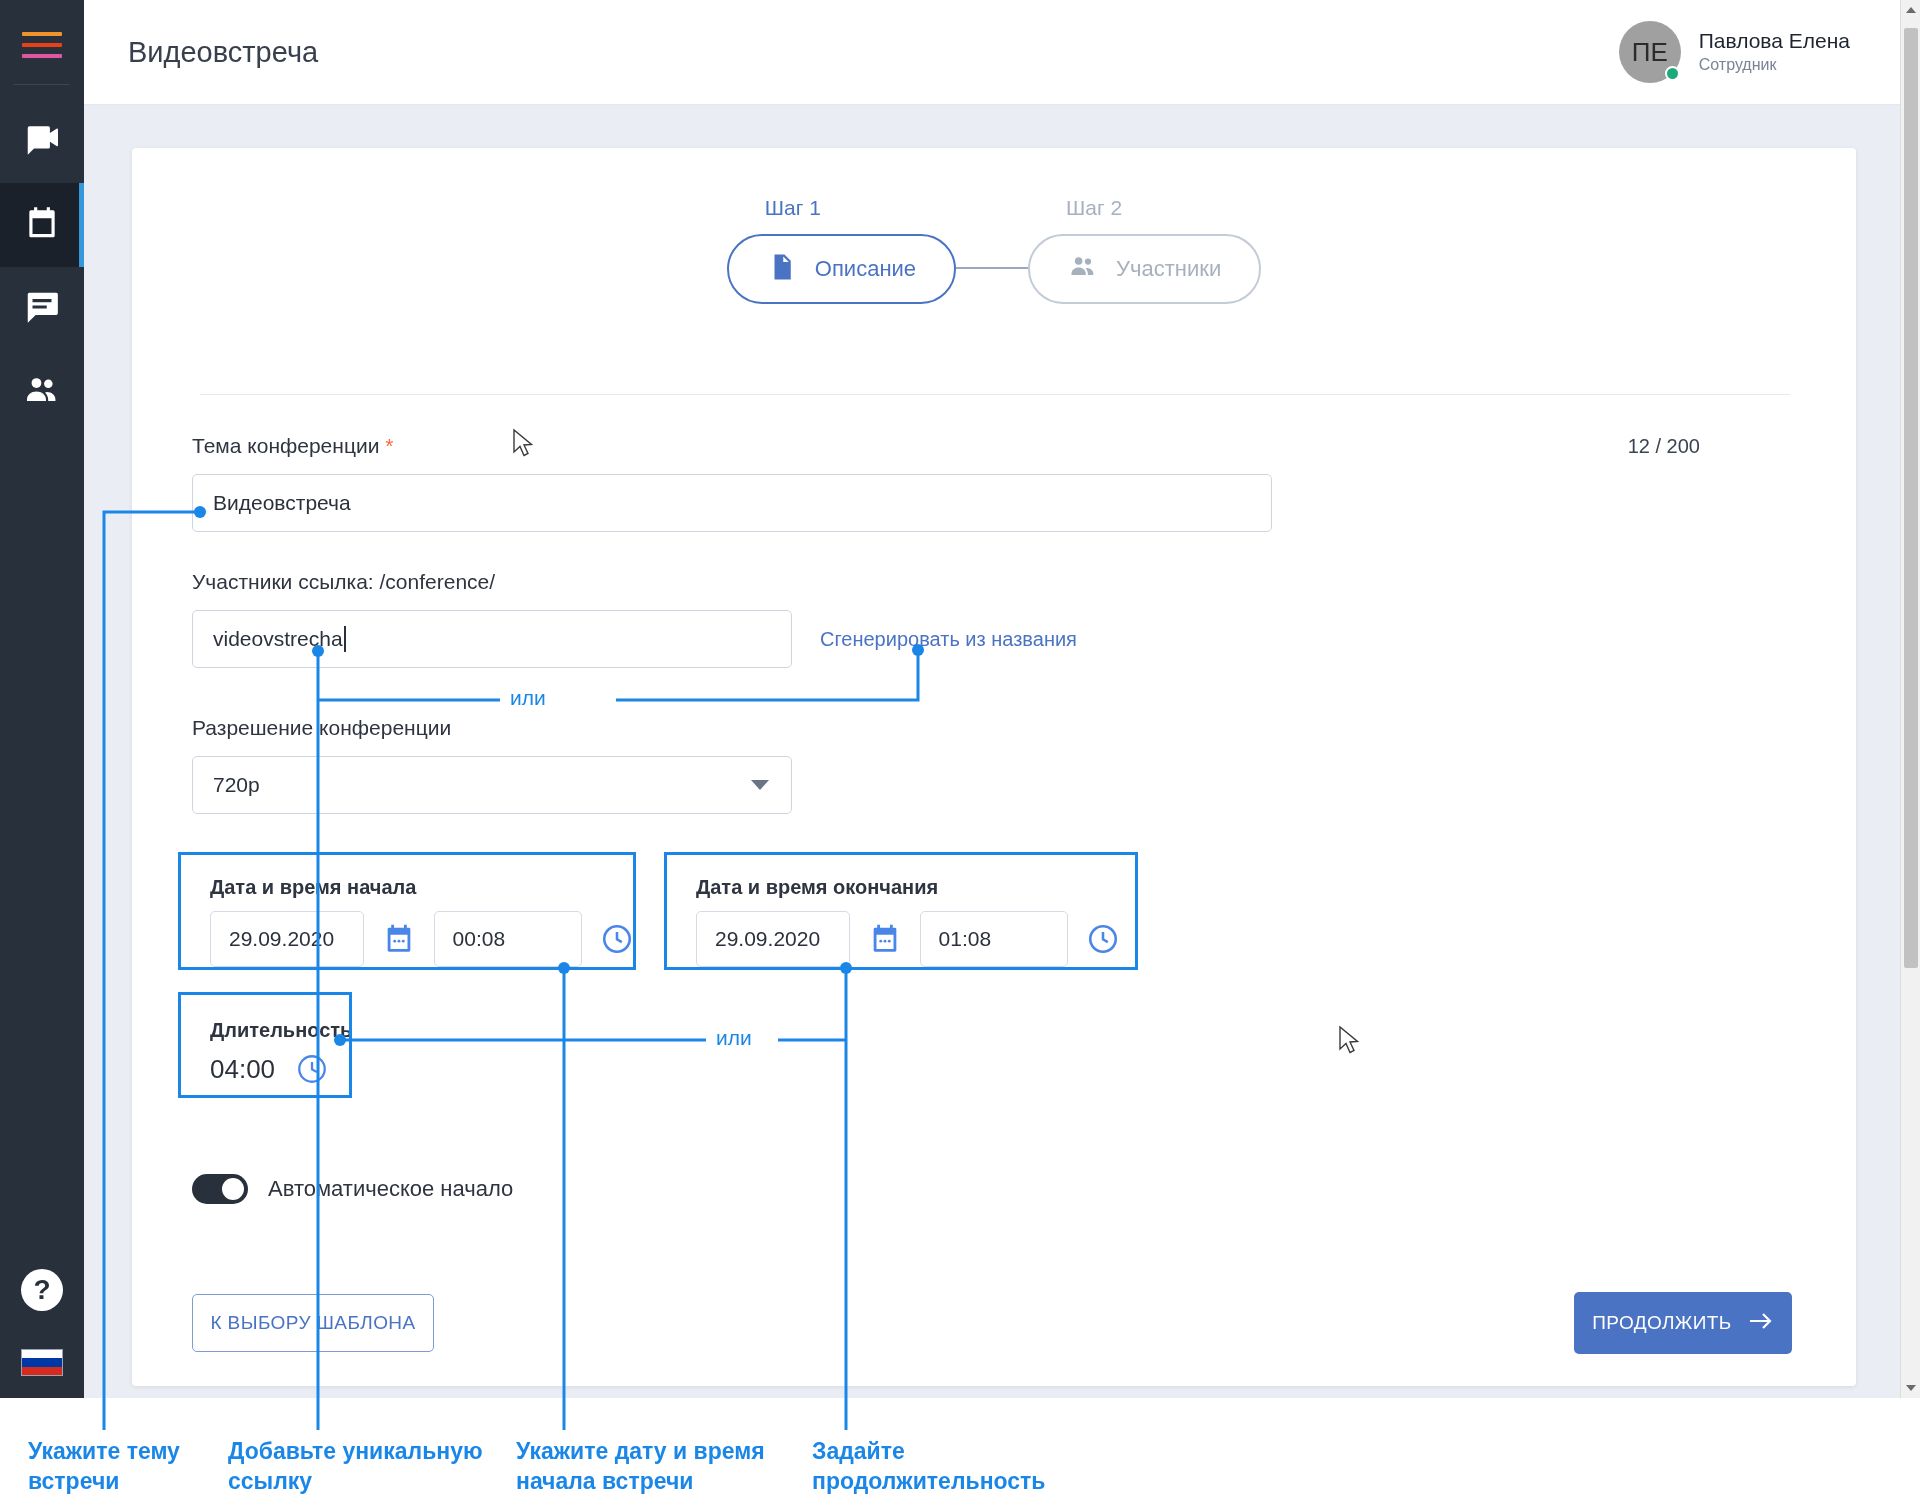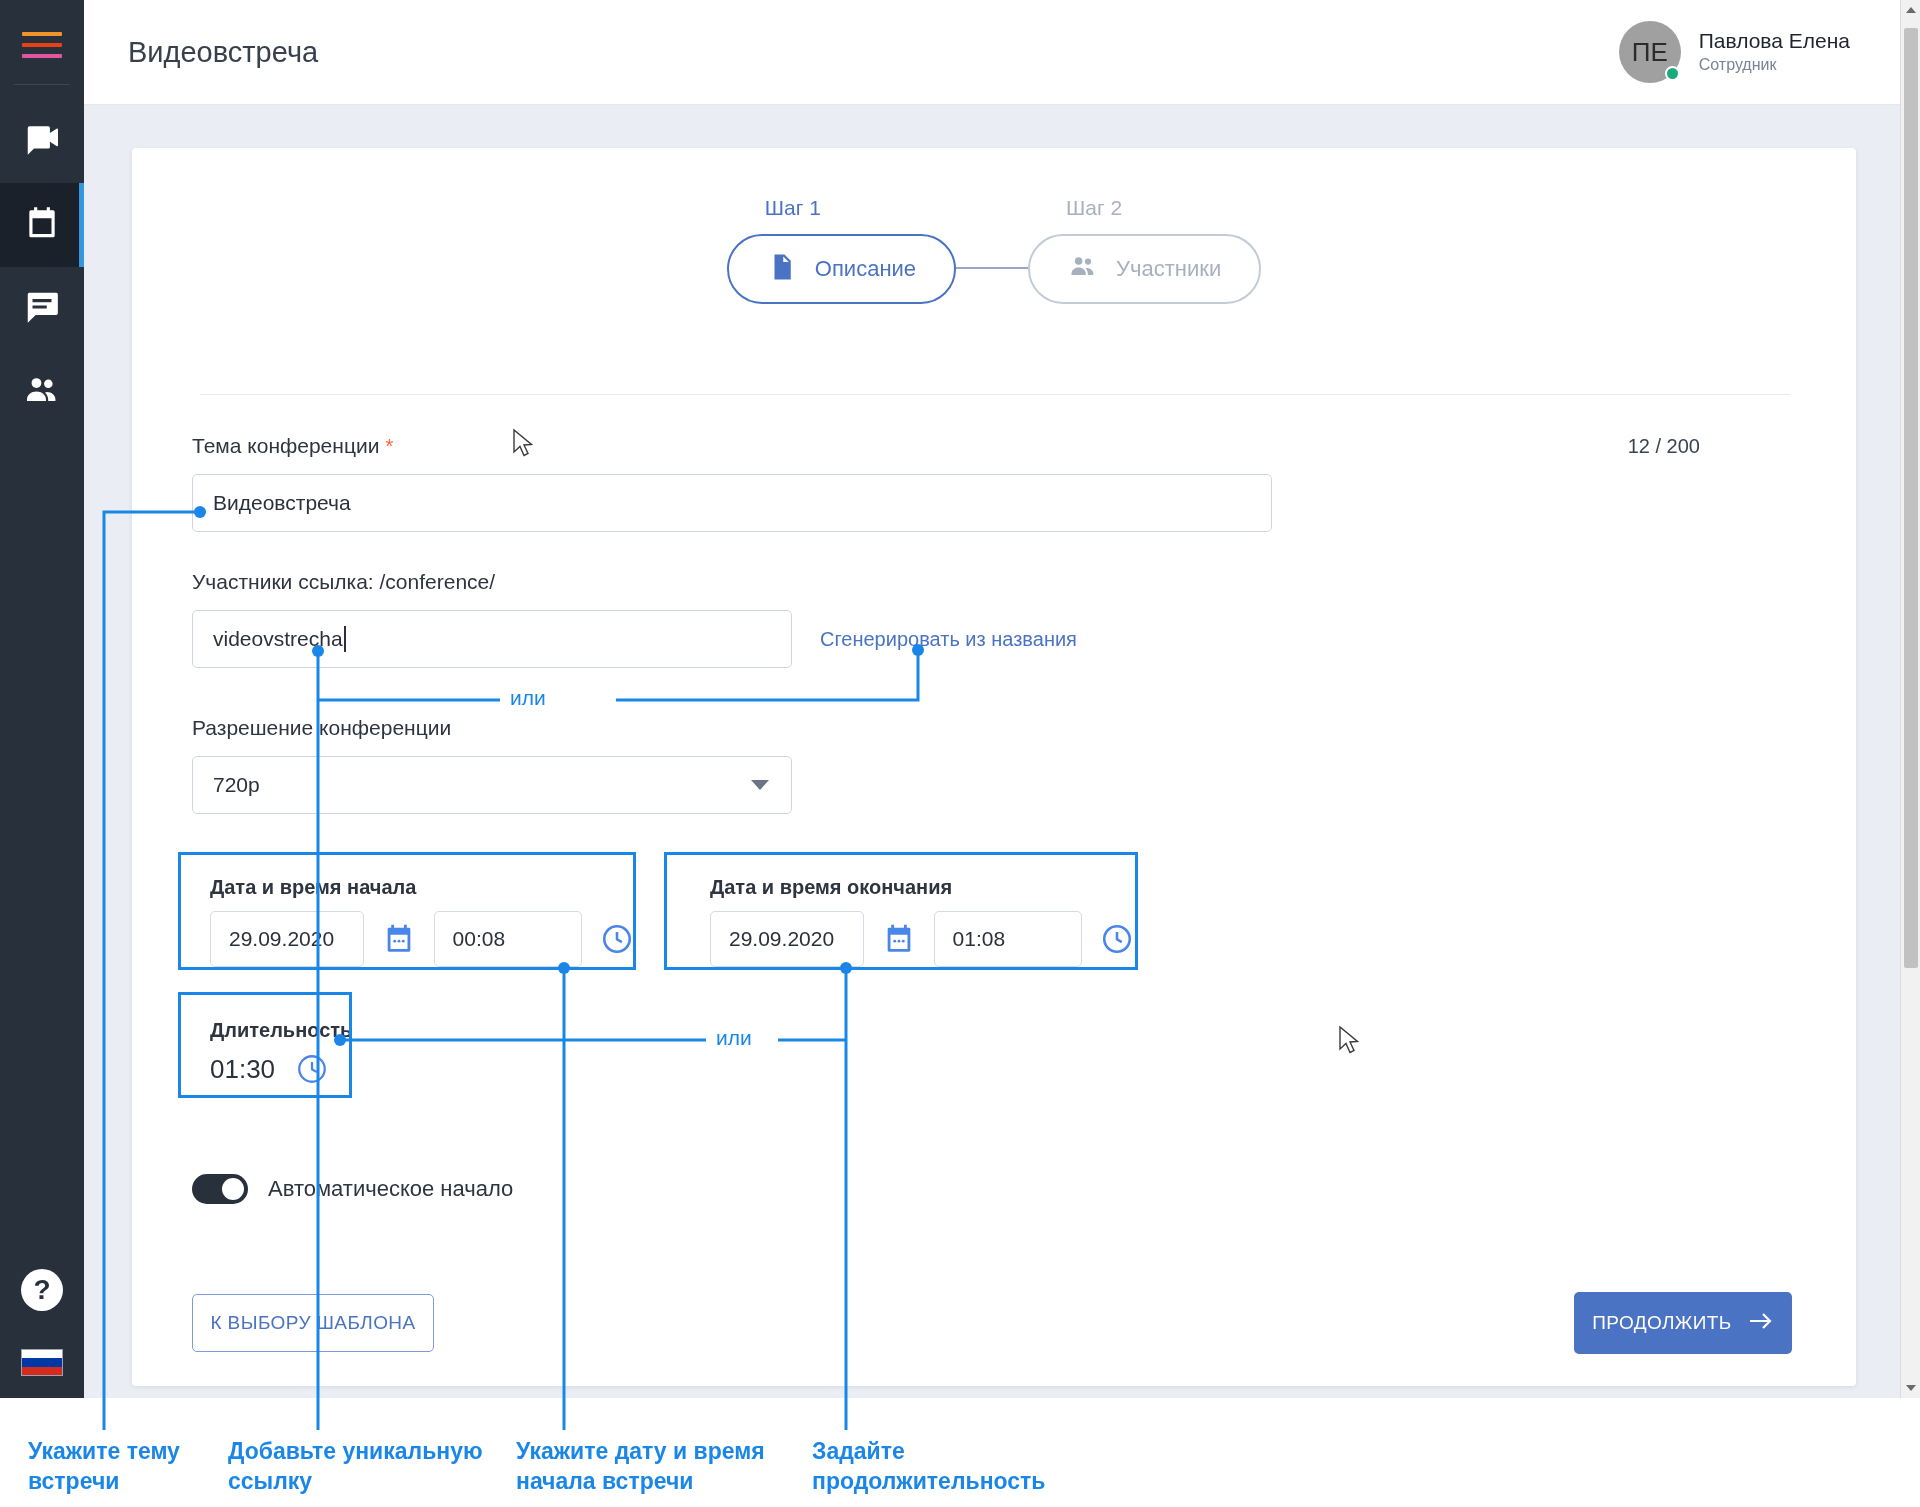--- a/index.html
+++ b/index.html
@@ -301,21 +301,21 @@
         </div>
         <div class="gen-link">Сгенерировать из названия</div>
       </div>
 
       <div class="field-label" style="margin-top:48px">Разрешение конференции</div>
       <div class="select">
         <span>720p</span>
         <span class="arrow-dn"></span>
       </div>
 
-      <div style="display:flex; gap:36px; margin-top:48px">
+      <div style="display:flex; gap:22px; margin-top:48px">
         <div style="padding:14px 22px 18px 18px; width:464px">
           <div class="dt-label">Дата и время начала</div>
           <div class="dt-row">
             <div class="dt-input dt-date">
               <span>29.09.2020</span>
             </div>
             <div class="ico-btn">
               <svg viewBox="0 0 24 24" fill="#4a86e8">
                   <path d="M6.5 2h2v2h7V2h2v2H19a1 1 0 0 1 1 1v15a1 1 0 0 1-1 1H5a1 1 0 0 1-1-1V5a1 1 0 0 1 1-1h1.5V2zM6 9v10h12V9H6z"></path>
                   <circle cx="9" cy="13.5" r="1"></circle>
@@ -358,21 +358,21 @@
                   <path d="M12 7v5.2l3.4 2"></path>
                 </svg>
             </div>
           </div>
         </div>
       </div>
 
       <div style="margin-top:22px; padding:12px 22px 16px 18px; width:180px">
         <div class="dt-label">Длительность</div>
         <div class="dur-row">
-          <span class="dur-value">01:30</span>
+          <span class="dur-value">04:00</span>
           <span class="ico-btn">
             <svg viewBox="0 0 24 24" fill="none" stroke="#4a86e8" stroke-width="1.6">
                 <circle cx="12" cy="12" r="9"></circle>
                 <path d="M12 7v5.2l3.4 2"></path>
               </svg>
           </span>
         </div>
       </div>
 
       <div class="toggle-row" style="margin-top:72px">

